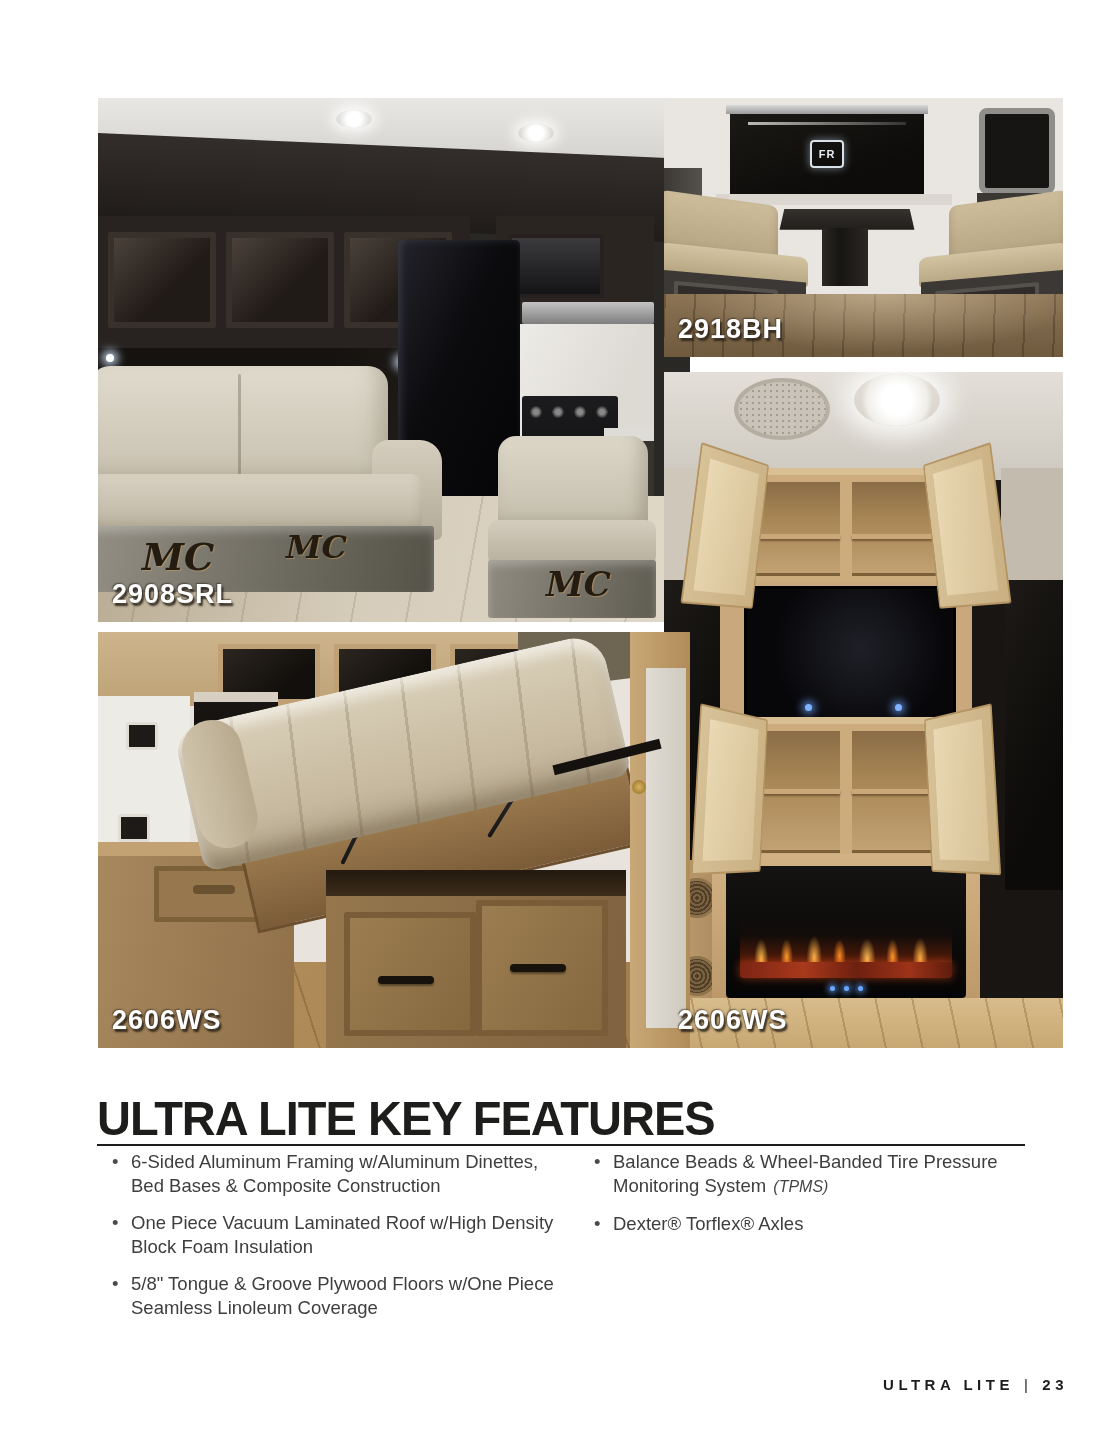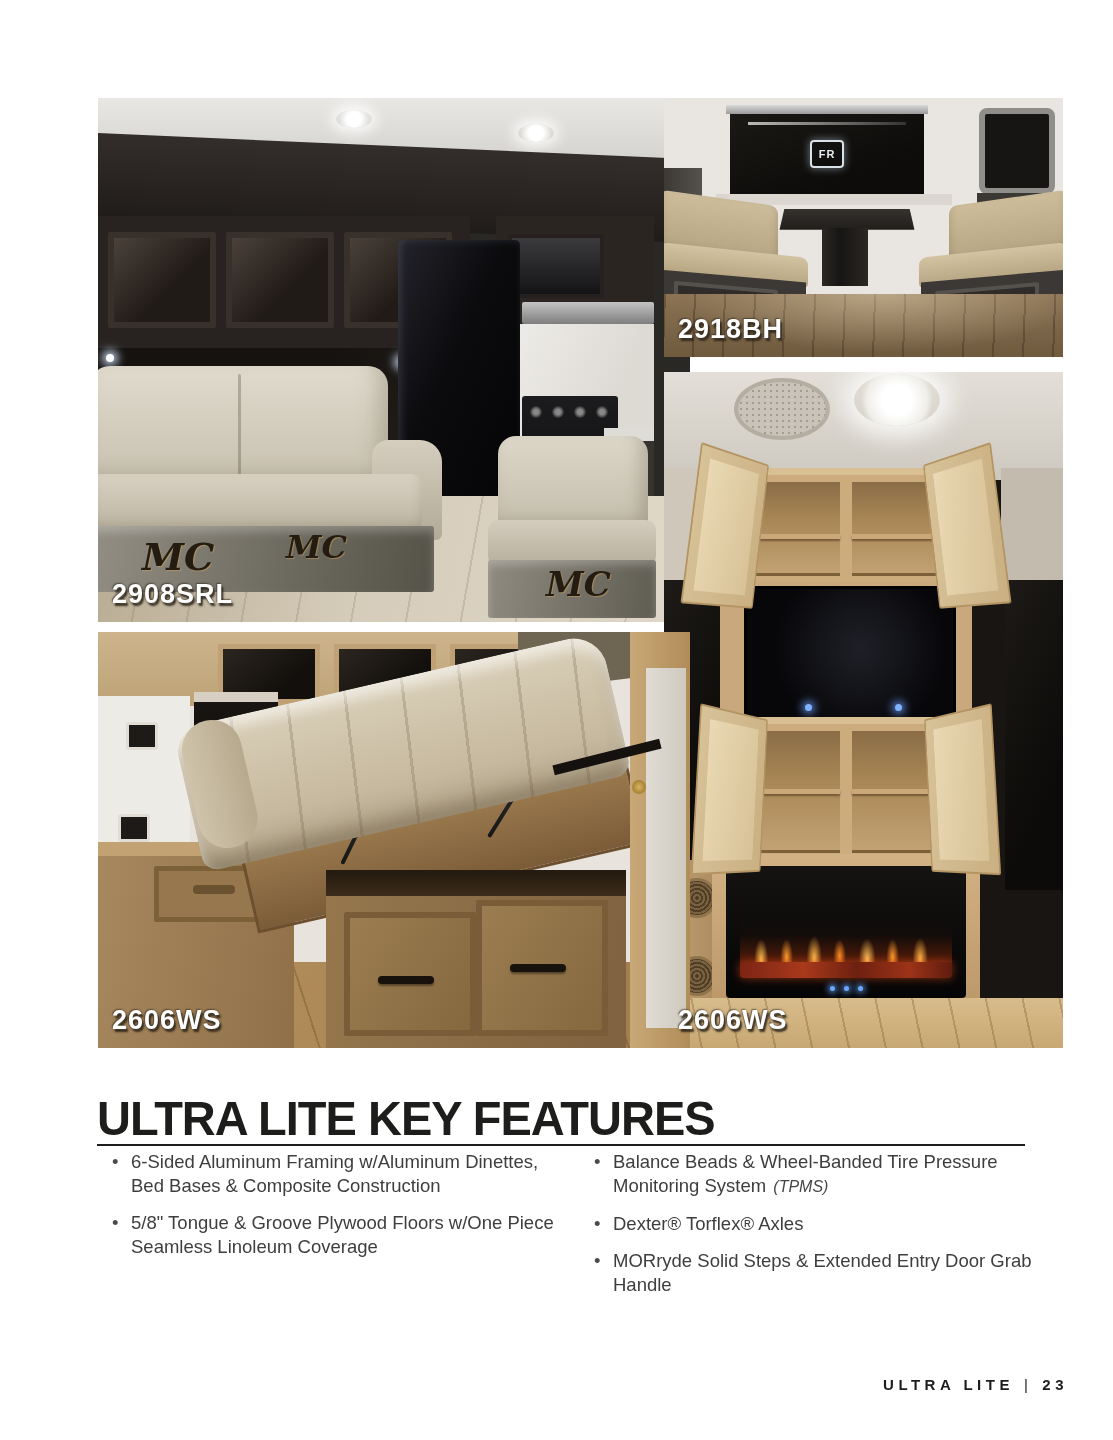--- a/index.html
+++ b/index.html
@@ -362,25 +362,25 @@
     <div class="p4-strap"></div>
     <div class="p4-knob"></div>
     <span class="photo-label">2606WS</span>
   </div>
 
   <h1 class="heading" style="margin:0;">ULTRA LITE KEY FEATURES</h1>
   <div class="rule"></div>
 
   <ul class="features colL">
     <li><span>6-Sided Aluminum Framing w/Aluminum Dinettes, Bed Bases &amp; Composite Construction</span></li>
+    <li><span>One Piece Vacuum Laminated Roof w/High Density Block Foam Insulation</span></li>
     <li><span>5/8" Tongue &amp; Groove Plywood Floors w/One Piece Seamless Linoleum Coverage</span></li>
   </ul>
   <ul class="features colR">
     <li><span>Balance Beads &amp; Wheel-Banded Tire Pressure Monitoring System</span> <span class="note">(TPMS)</span></li>
     <li><span>Dexter® Torflex® Axles</span></li>
-    <li><span>MORryde Solid Steps &amp; Extended Entry Door Grab Handle</span></li>
   </ul>
 
   <div class="footer">
     <span>ULTRA LITE</span><span class="sep">|</span><span>23</span>
   </div>
 
 </div>
 
 </body></html>

